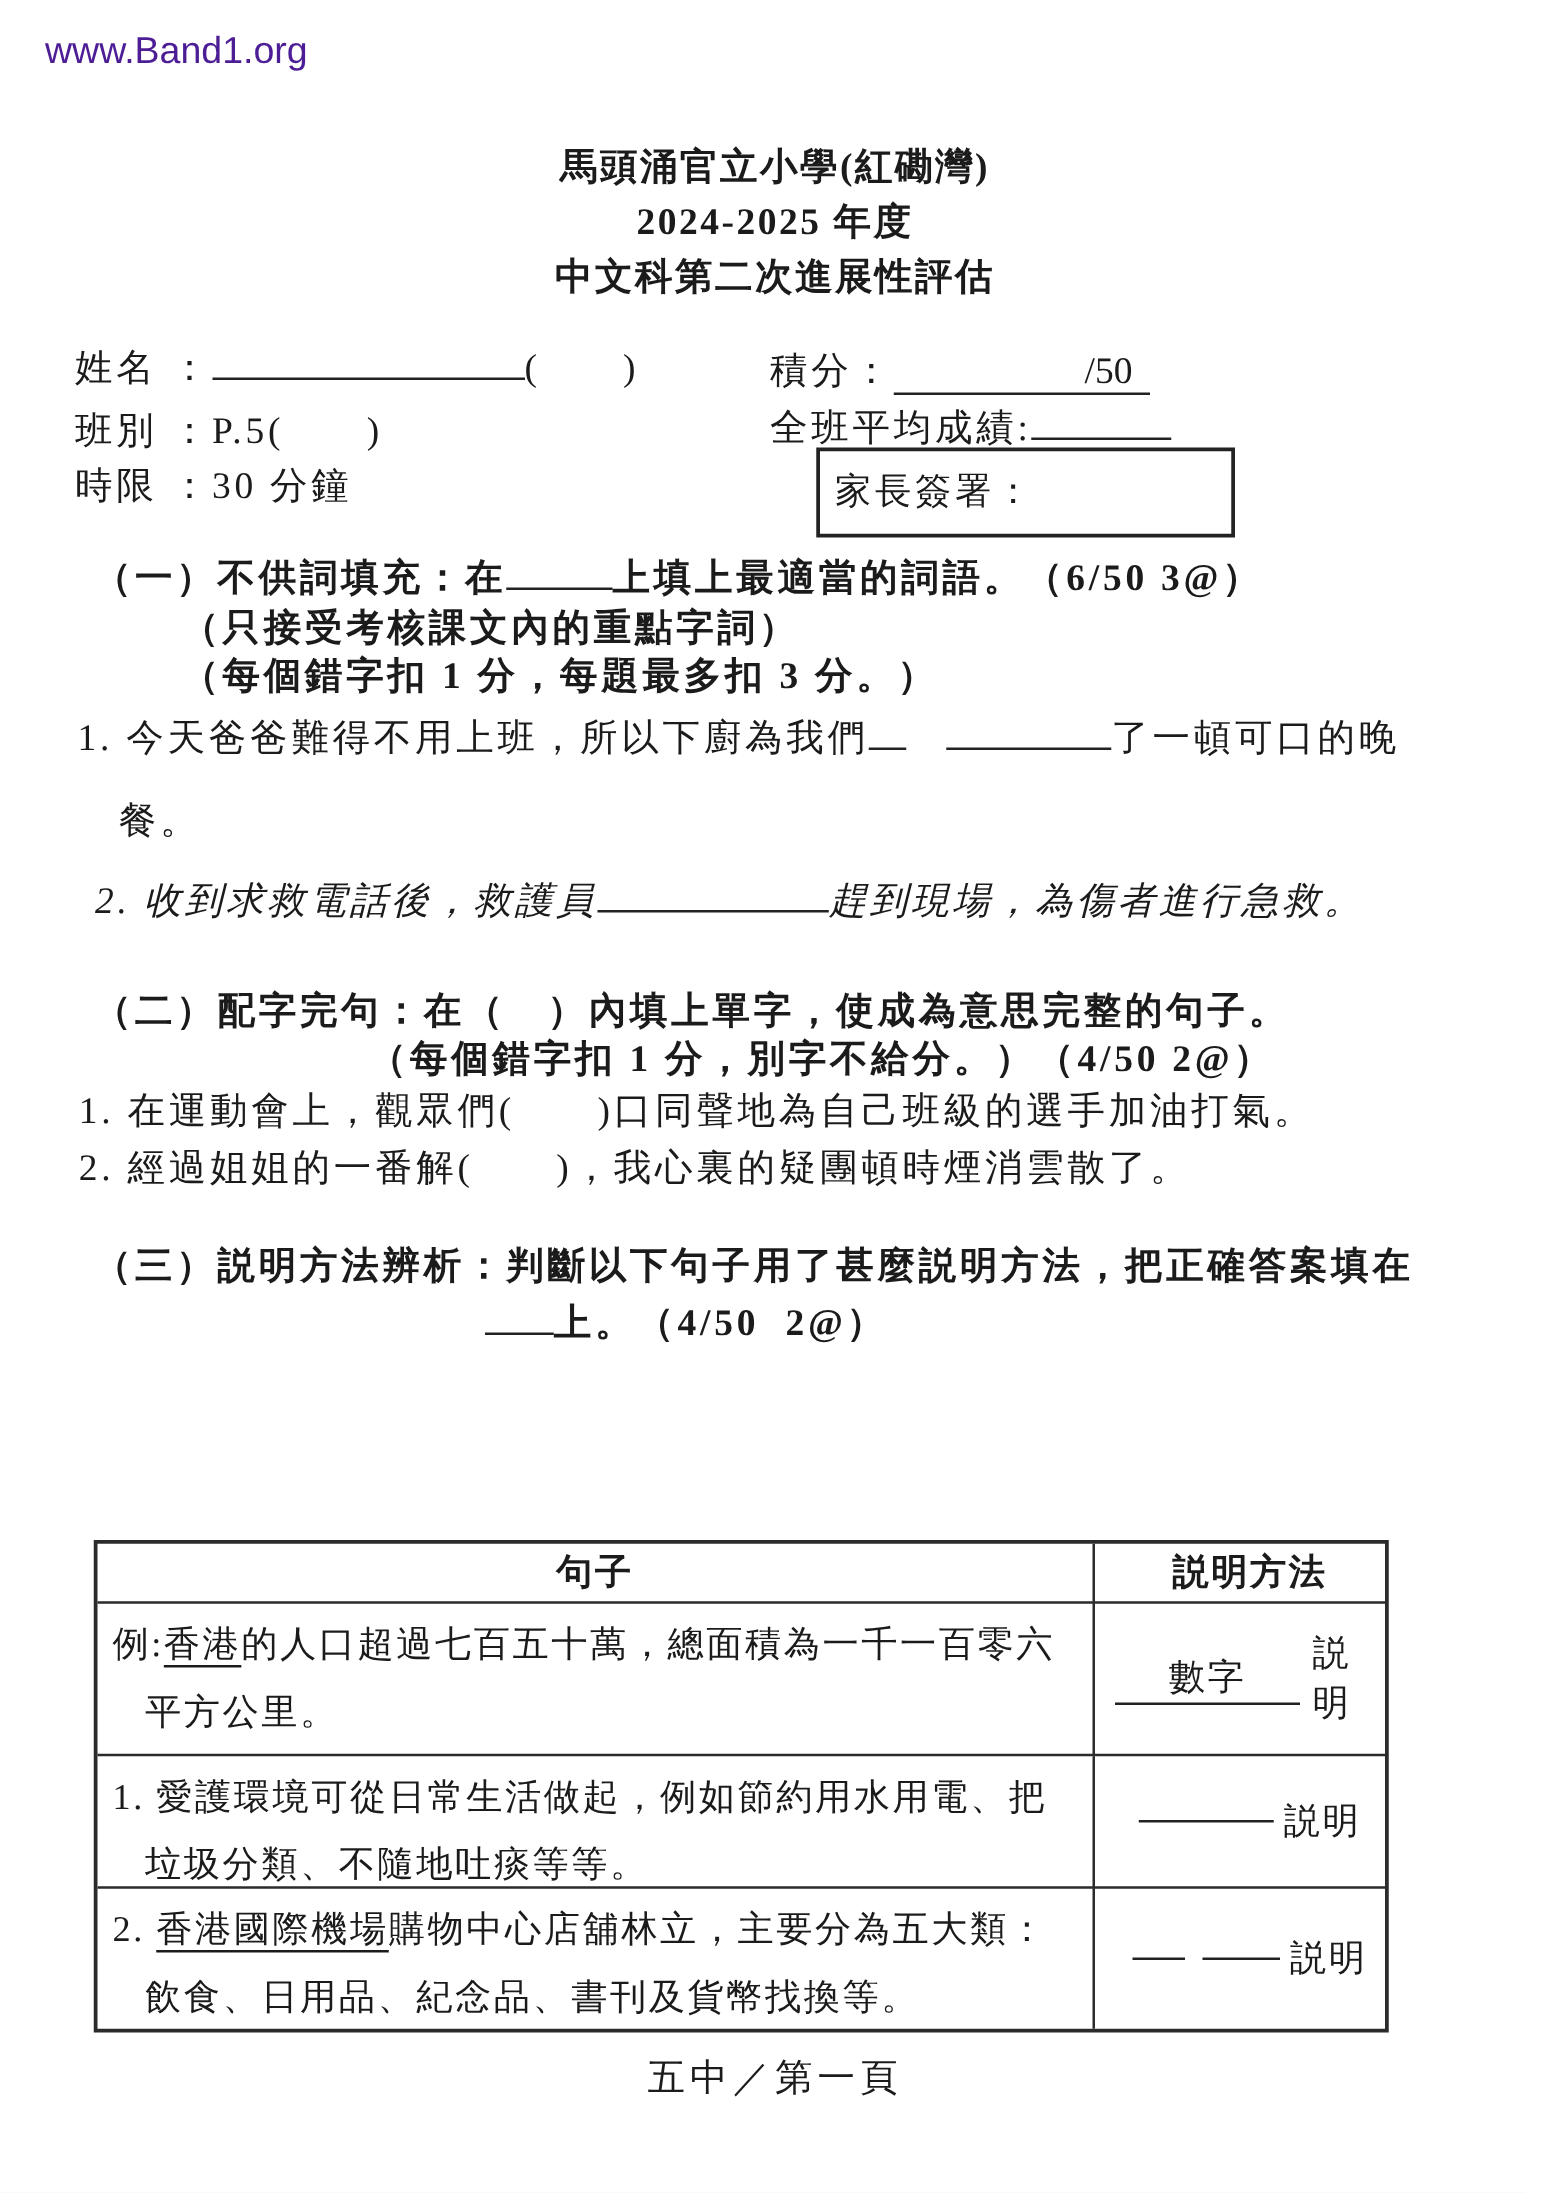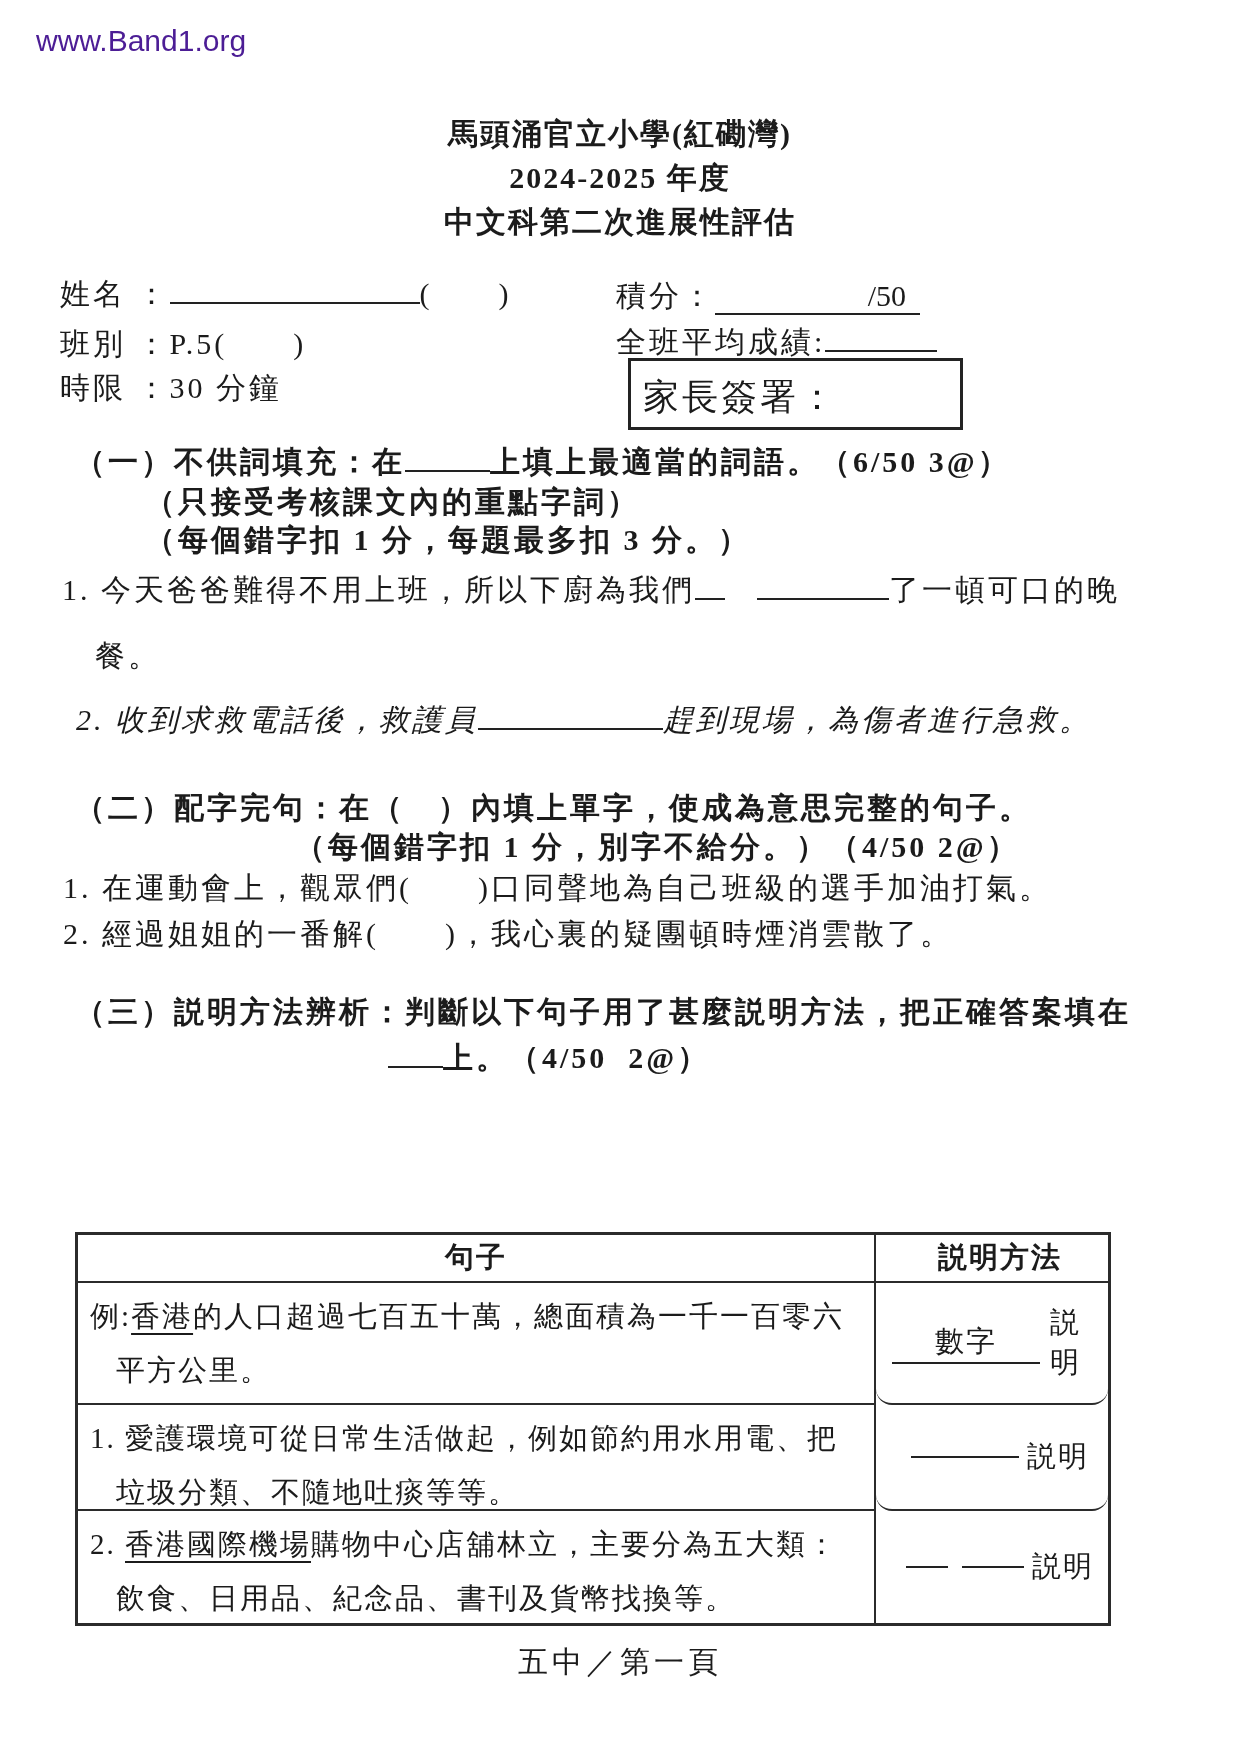--- a/index.html
+++ b/index.html
@@ -27,21 +27,21 @@
   .info{font-size:30px;letter-spacing:3px;}
   .blank{display:inline-block;border-bottom:2.5px solid #222;}
   .gap{display:inline-block;}
   .score-line{display:inline-block;width:205px;border-bottom:2.5px solid #222;text-align:right;}
   .score-line .t{letter-spacing:0;}
   .sign-box{
     border:3px solid #232323;
     width:335px;height:72px;
     box-sizing:border-box;
     padding:12px 0 0 12px;
-    font-size:36px;letter-spacing:3px;
+    font-size:29px;letter-spacing:3px;margin-left:25px;
   }
   
   .sec-head{font-size:30px;font-weight:bold;letter-spacing:3px;}
   .q{font-size:30px;letter-spacing:3px;}
   
   .tbl{
     left:75px;top:1232px;
     width:1036px;
     border:3px solid #2b2b2b;
     box-sizing:border-box;
@@ -49,21 +49,21 @@
     grid-template-columns:798px 1fr;
     grid-template-rows:48px 122px 106px 112px;
     font-size:29px;letter-spacing:2px;
   }
   .tc{border-right:2px solid #2b2b2b;border-bottom:2px solid #2b2b2b;box-sizing:border-box;}
   .tc.last-col{border-right:none;padding-left:16px;}
   .tc.last-row{border-bottom:none;}
   .th{display:flex;align-items:center;justify-content:center;font-weight:bold;}
   .sentence{padding:6px 10px 0 12px;line-height:54px;}
   .cont{padding-left:26px;}
-  .ans{display:flex;align-items:center;justify-content:center;border-radius:16px;}
+  .ans{display:flex;align-items:center;justify-content:center;}
   .ablank{display:inline-block;border-bottom:2.5px solid #222;text-align:center;}
   .u{text-decoration:underline;text-underline-offset:7px;text-decoration-thickness:2px;}
   .footer{left:0;right:0;text-align:center;font-size:30px;letter-spacing:4px;}
 </style>
 </head>
 <body>
 
 <div id="page">
 
   <div class="abs watermark" style="left:36px;top:24px;">www.Band1.org</div>

